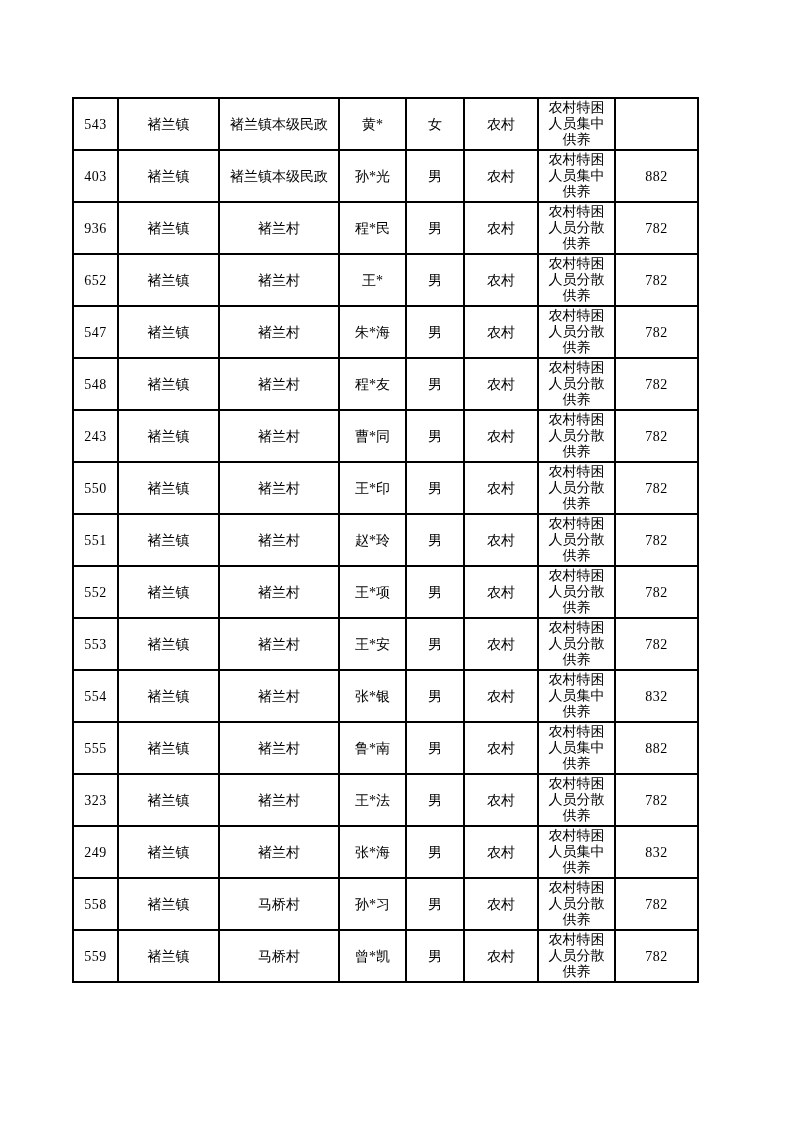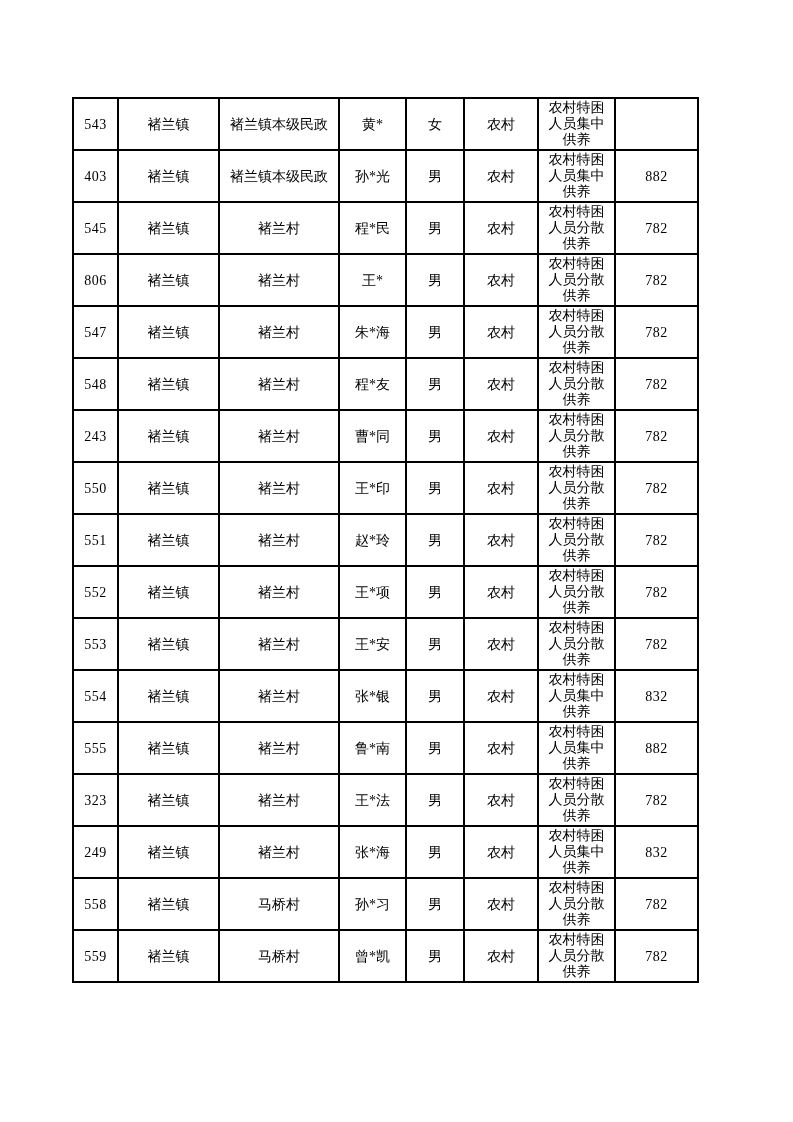--- a/index.html
+++ b/index.html
@@ -29,21 +29,20 @@
     vertical-align: middle;
     font-size: 14px;
     line-height: 17px;
     overflow: hidden;
     padding: 0 2px;
   }
   table.benefits td.cat {
     line-height: 16px;
     padding: 0 9px;
     word-break: break-all;
-    border-radius: 21px;
   }
   table.benefits td.num {
     letter-spacing: 0.5px;
     text-align: center;
   }
 </style>
 </head>
 <body>
 
 <div class="page">
@@ -73,31 +72,31 @@
           <td class=" num">403</td>
           <td>褚兰镇</td>
           <td>褚兰镇本级民政</td>
           <td>孙*光</td>
           <td>男</td>
           <td>农村</td>
           <td class="cat">农村特困人员集中供养</td>
           <td class=" num">882</td>
         </tr>
         <tr>
-          <td class=" num">545</td>
+          <td class=" num">936</td>
           <td>褚兰镇</td>
           <td>褚兰村</td>
           <td>程*民</td>
           <td>男</td>
           <td>农村</td>
           <td class="cat">农村特困人员分散供养</td>
           <td class=" num">782</td>
         </tr>
         <tr>
-          <td class=" num">806</td>
+          <td class=" num">652</td>
           <td>褚兰镇</td>
           <td>褚兰村</td>
           <td>王*</td>
           <td>男</td>
           <td>农村</td>
           <td class="cat">农村特困人员分散供养</td>
           <td class=" num">782</td>
         </tr>
         <tr>
           <td class=" num">547</td>

